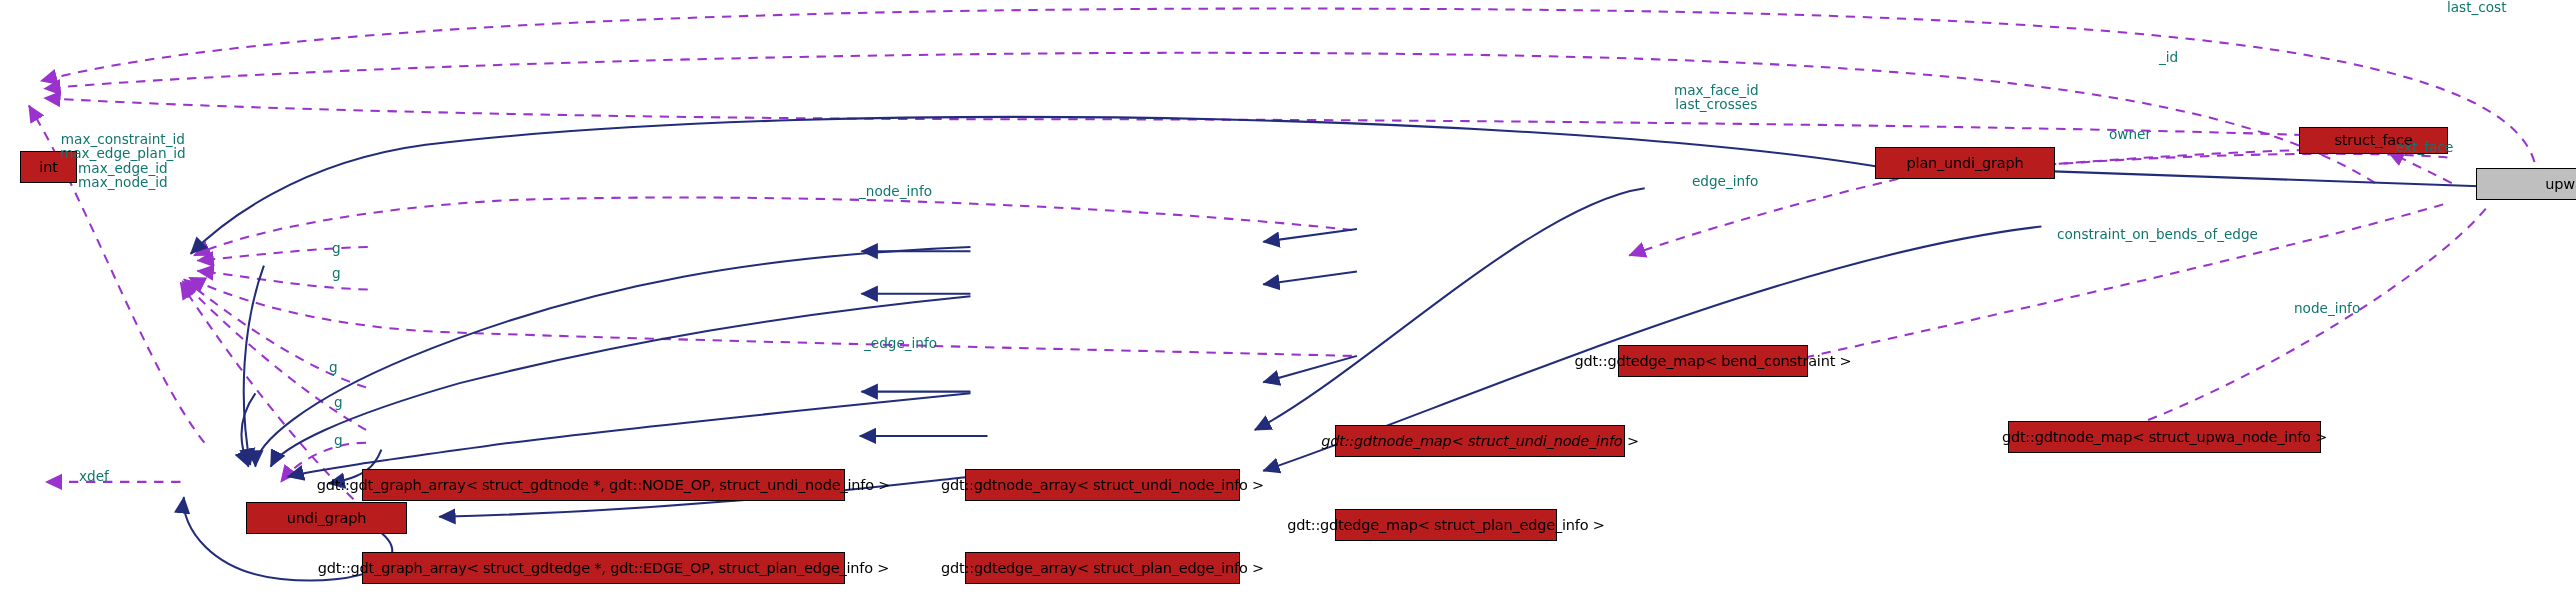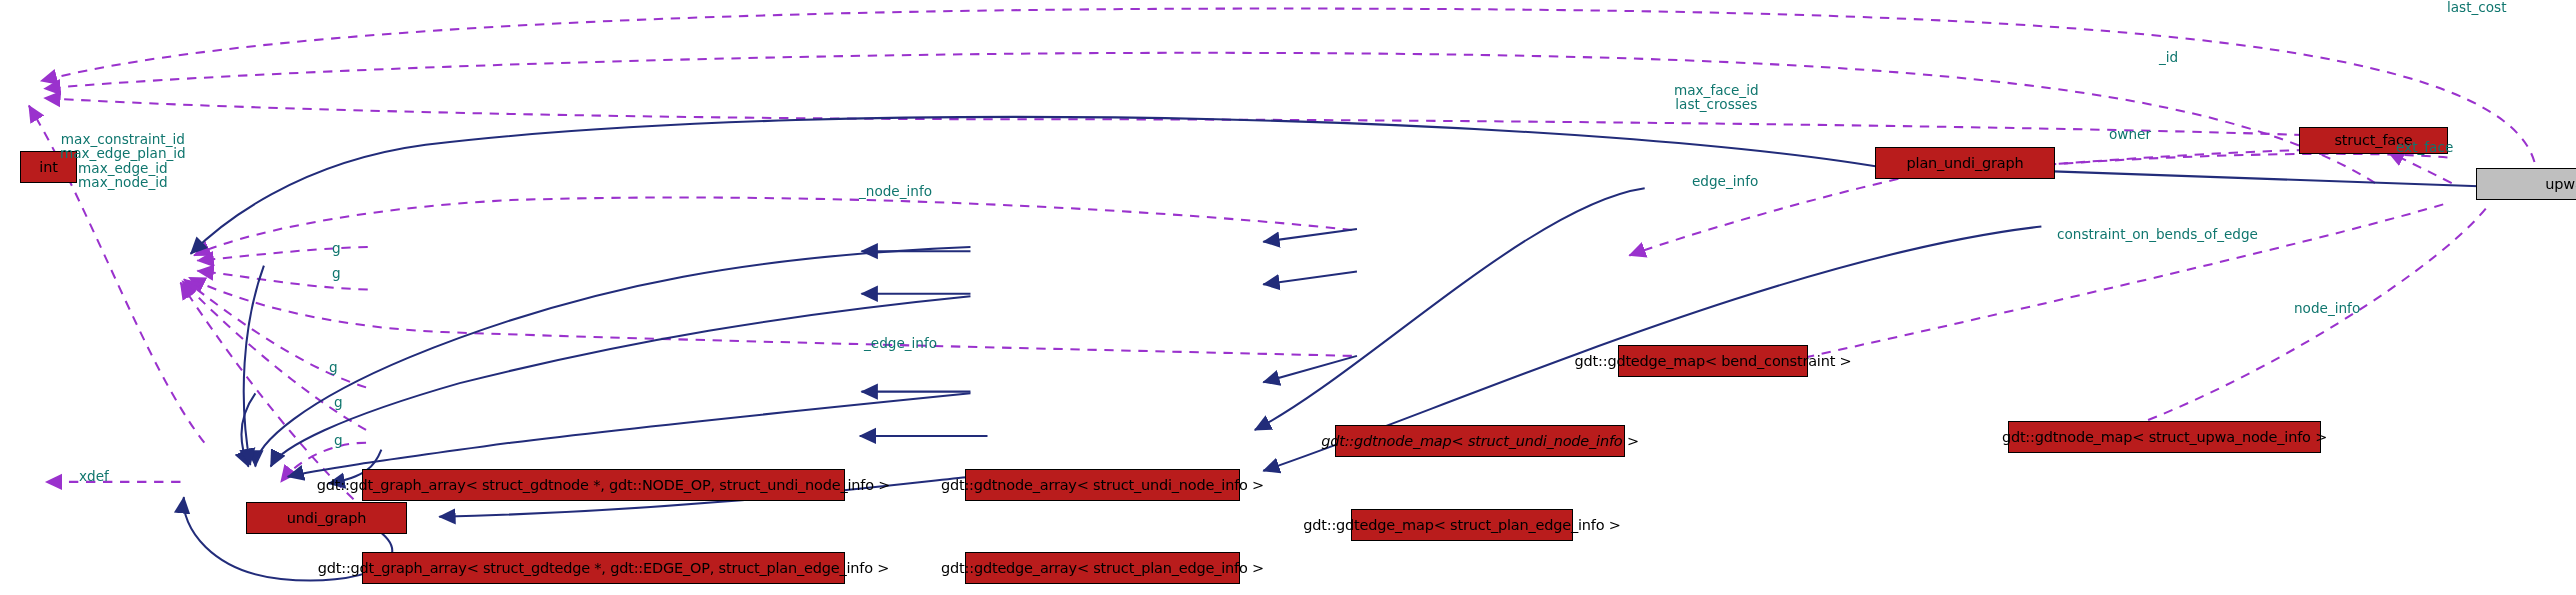--- a/index.html
+++ b/index.html
@@ -145,21 +145,21 @@
       </div>
       <div class="node" style="left: 965px; top: 469px; width: 275px; height: 31.5px;">
         <span>gdt::gdtnode_array&lt; struct_undi_node_info &gt;</span>
       </div>
       <div class="node" style="left: 965px; top: 552px; width: 275px; height: 31.5px;">
         <span>gdt::gdtedge_array&lt; struct_plan_edge_info &gt;</span>
       </div>
       <div class="node" style="left: 1335px; top: 425px; width: 290px; height: 31.5px; font-style: italic;">
         <span>gdt::gdtnode_map&lt; struct_undi_node_info &gt;</span>
       </div>
-      <div class="node" style="left: 1335px; top: 509px; width: 222px; height: 31.5px; margin-left: 16px;">
+      <div class="node" style="left: 1335px; top: 509px; width: 222px; height: 31.5px;">
         <span>gdt::gdtedge_map&lt; struct_plan_edge_info &gt;</span>
       </div>
       <div class="node" style="left: 1618px; top: 345px; width: 190px; height: 31.5px;">
         <span>gdt::gdtedge_map&lt; bend_constraint &gt;</span>
       </div>
       <div class="node" style="left: 2008px; top: 421px; width: 313px; height: 31.5px;">
         <span>gdt::gdtnode_map&lt; struct_upwa_node_info &gt;</span>
       </div>
       <div class="node" style="left: 1875px; top: 147px; width: 180px; height: 31.5px;">
         <span>plan_undi_graph</span>

